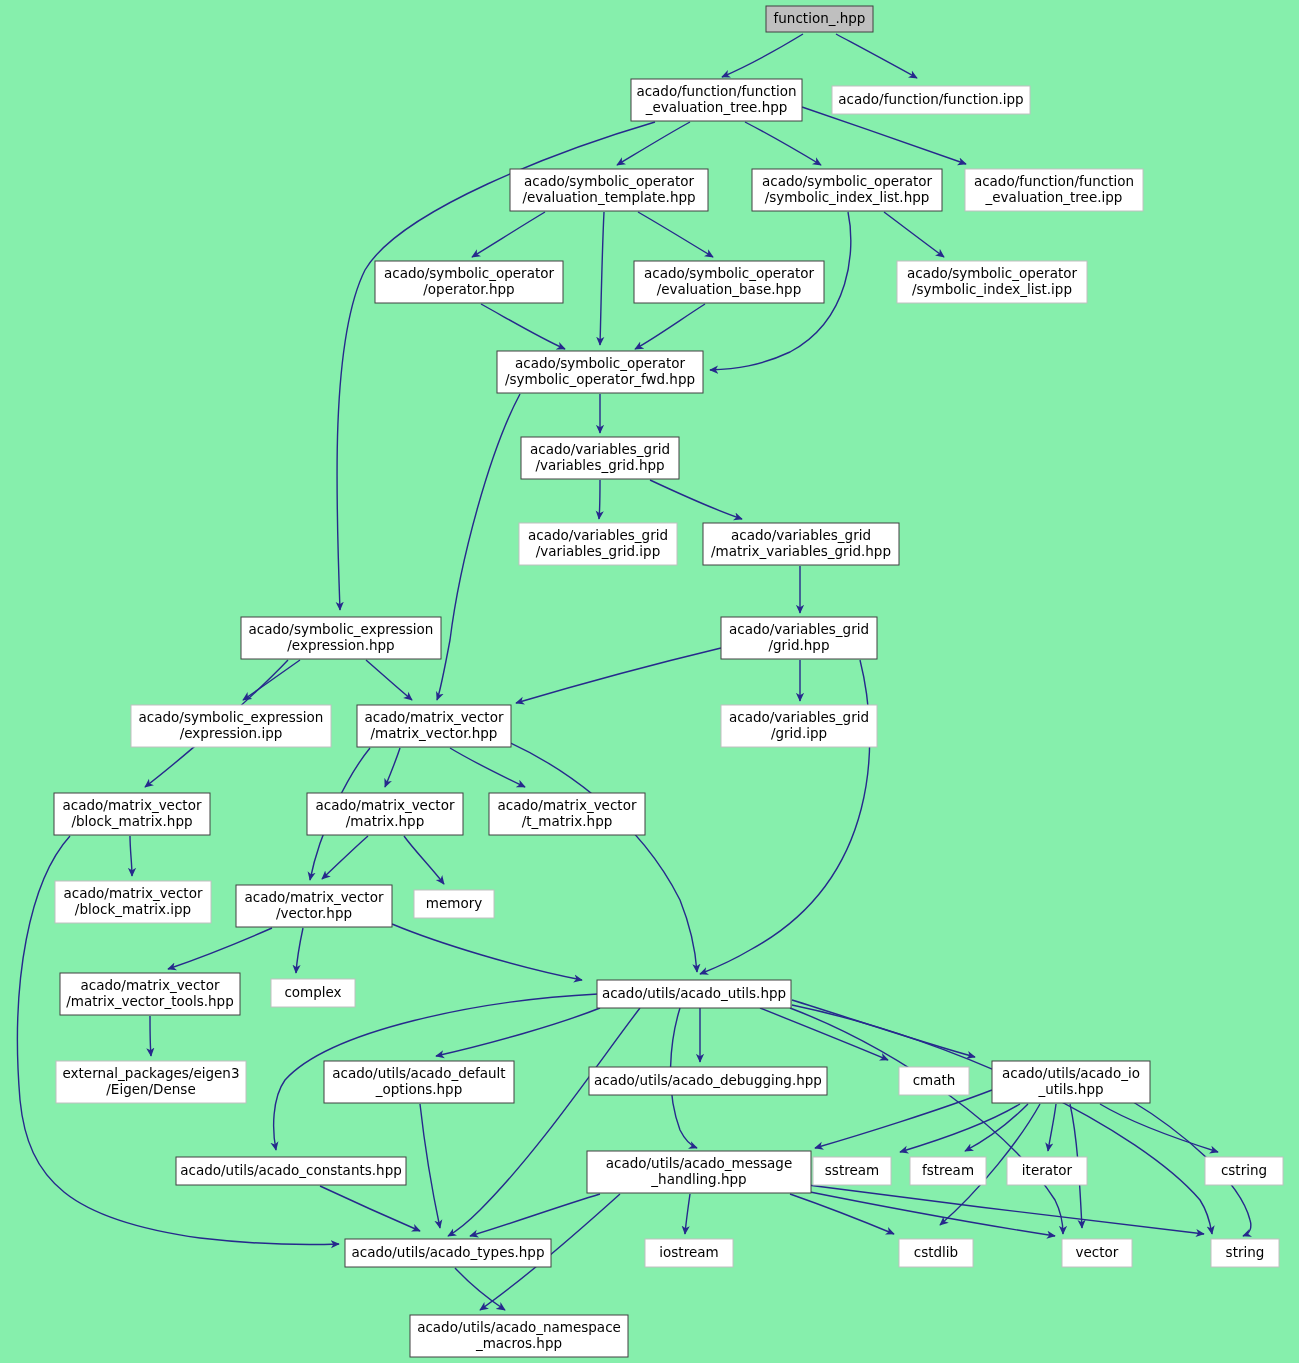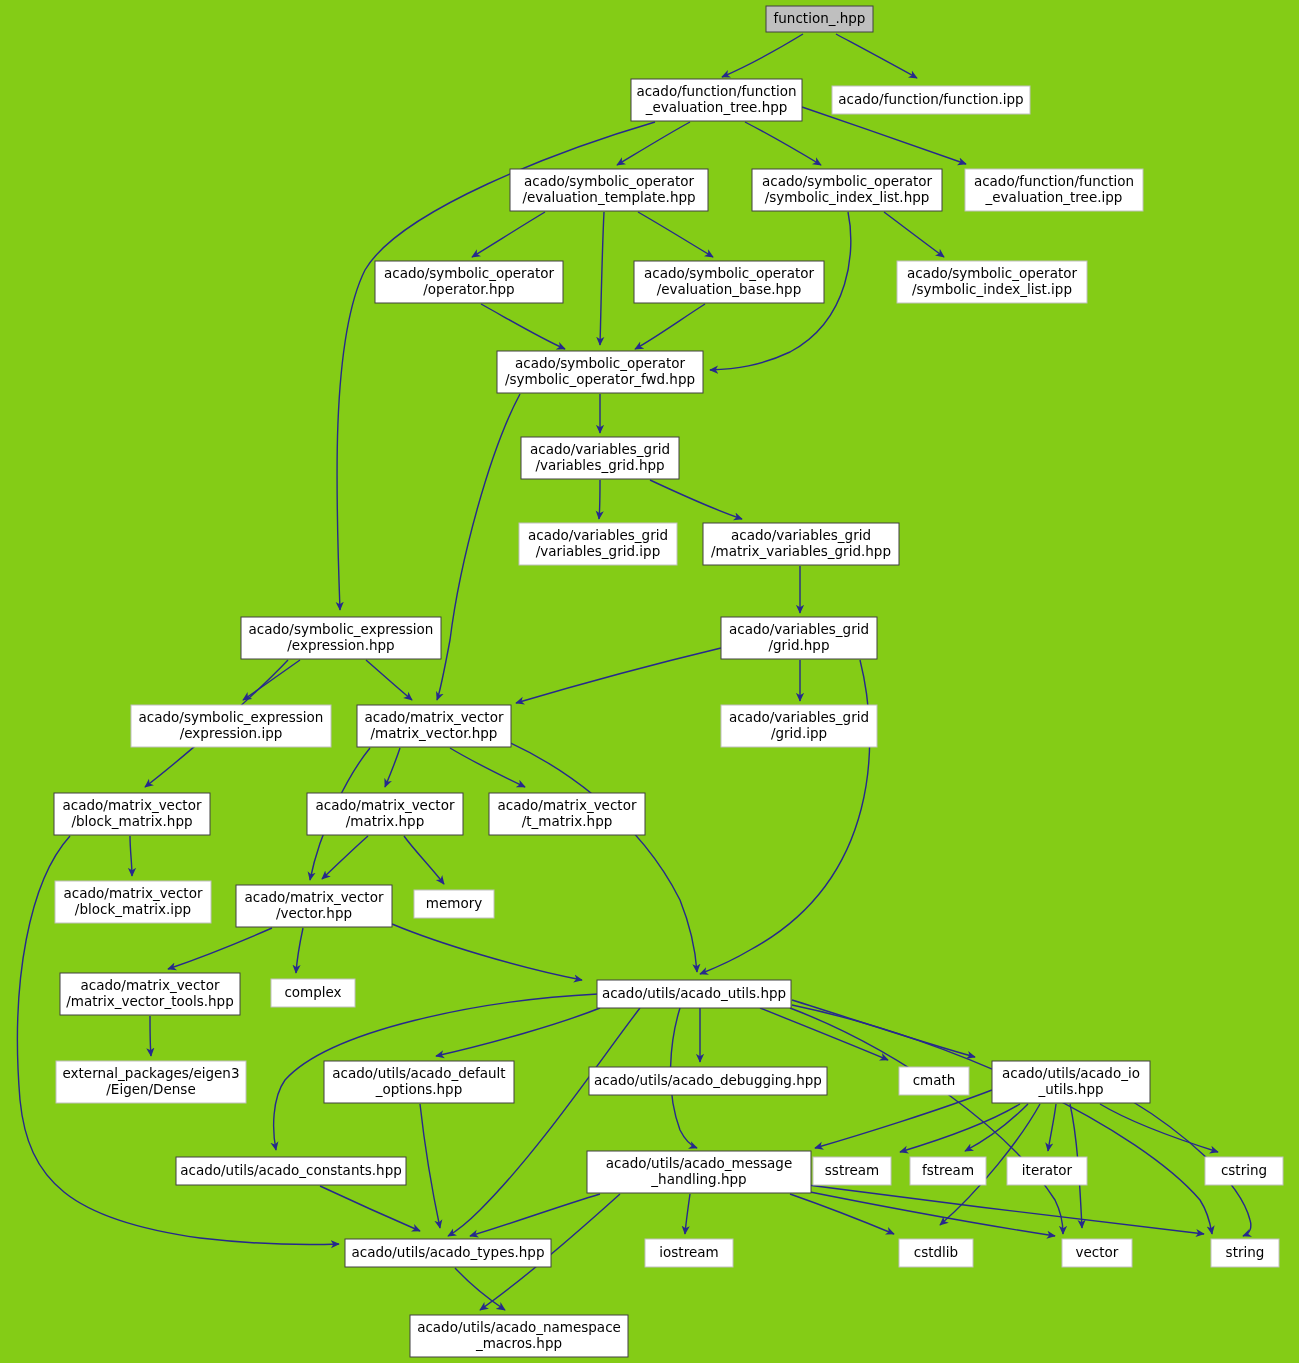--- a/index.html
+++ b/index.html
@@ -1,17 +1,17 @@
 <!DOCTYPE html>
 <html><head>
 <meta charset="utf-8">
 <style>
   html,body{margin:0;padding:0;background:#ffffff;}
   body{font-family:"DejaVu Sans","Liberation Sans",sans-serif;}
-  #graph-wrap{position:relative;width:1299px;height:1363px;background:#84cc16;overflow:hidden;}
+  #graph-wrap{position:relative;width:1299px;height:1363px;background:#86efac;overflow:hidden;}
   svg#dep-graph{display:block;width:1299px;height:1363px;}
   .node-box{stroke-width:1;}
   .node-label{font-family:"DejaVu Sans","Liberation Sans",sans-serif;font-size:13.5px;fill:#000;text-anchor:middle;dominant-baseline:middle;}
   .edge-path{fill:none;stroke:#26298c;stroke-width:1.4;}
 </style>
 </head>
 <body>
 
 <div id="graph-wrap">
   <svg id="dep-graph" viewBox="0 0 1299 1363">

